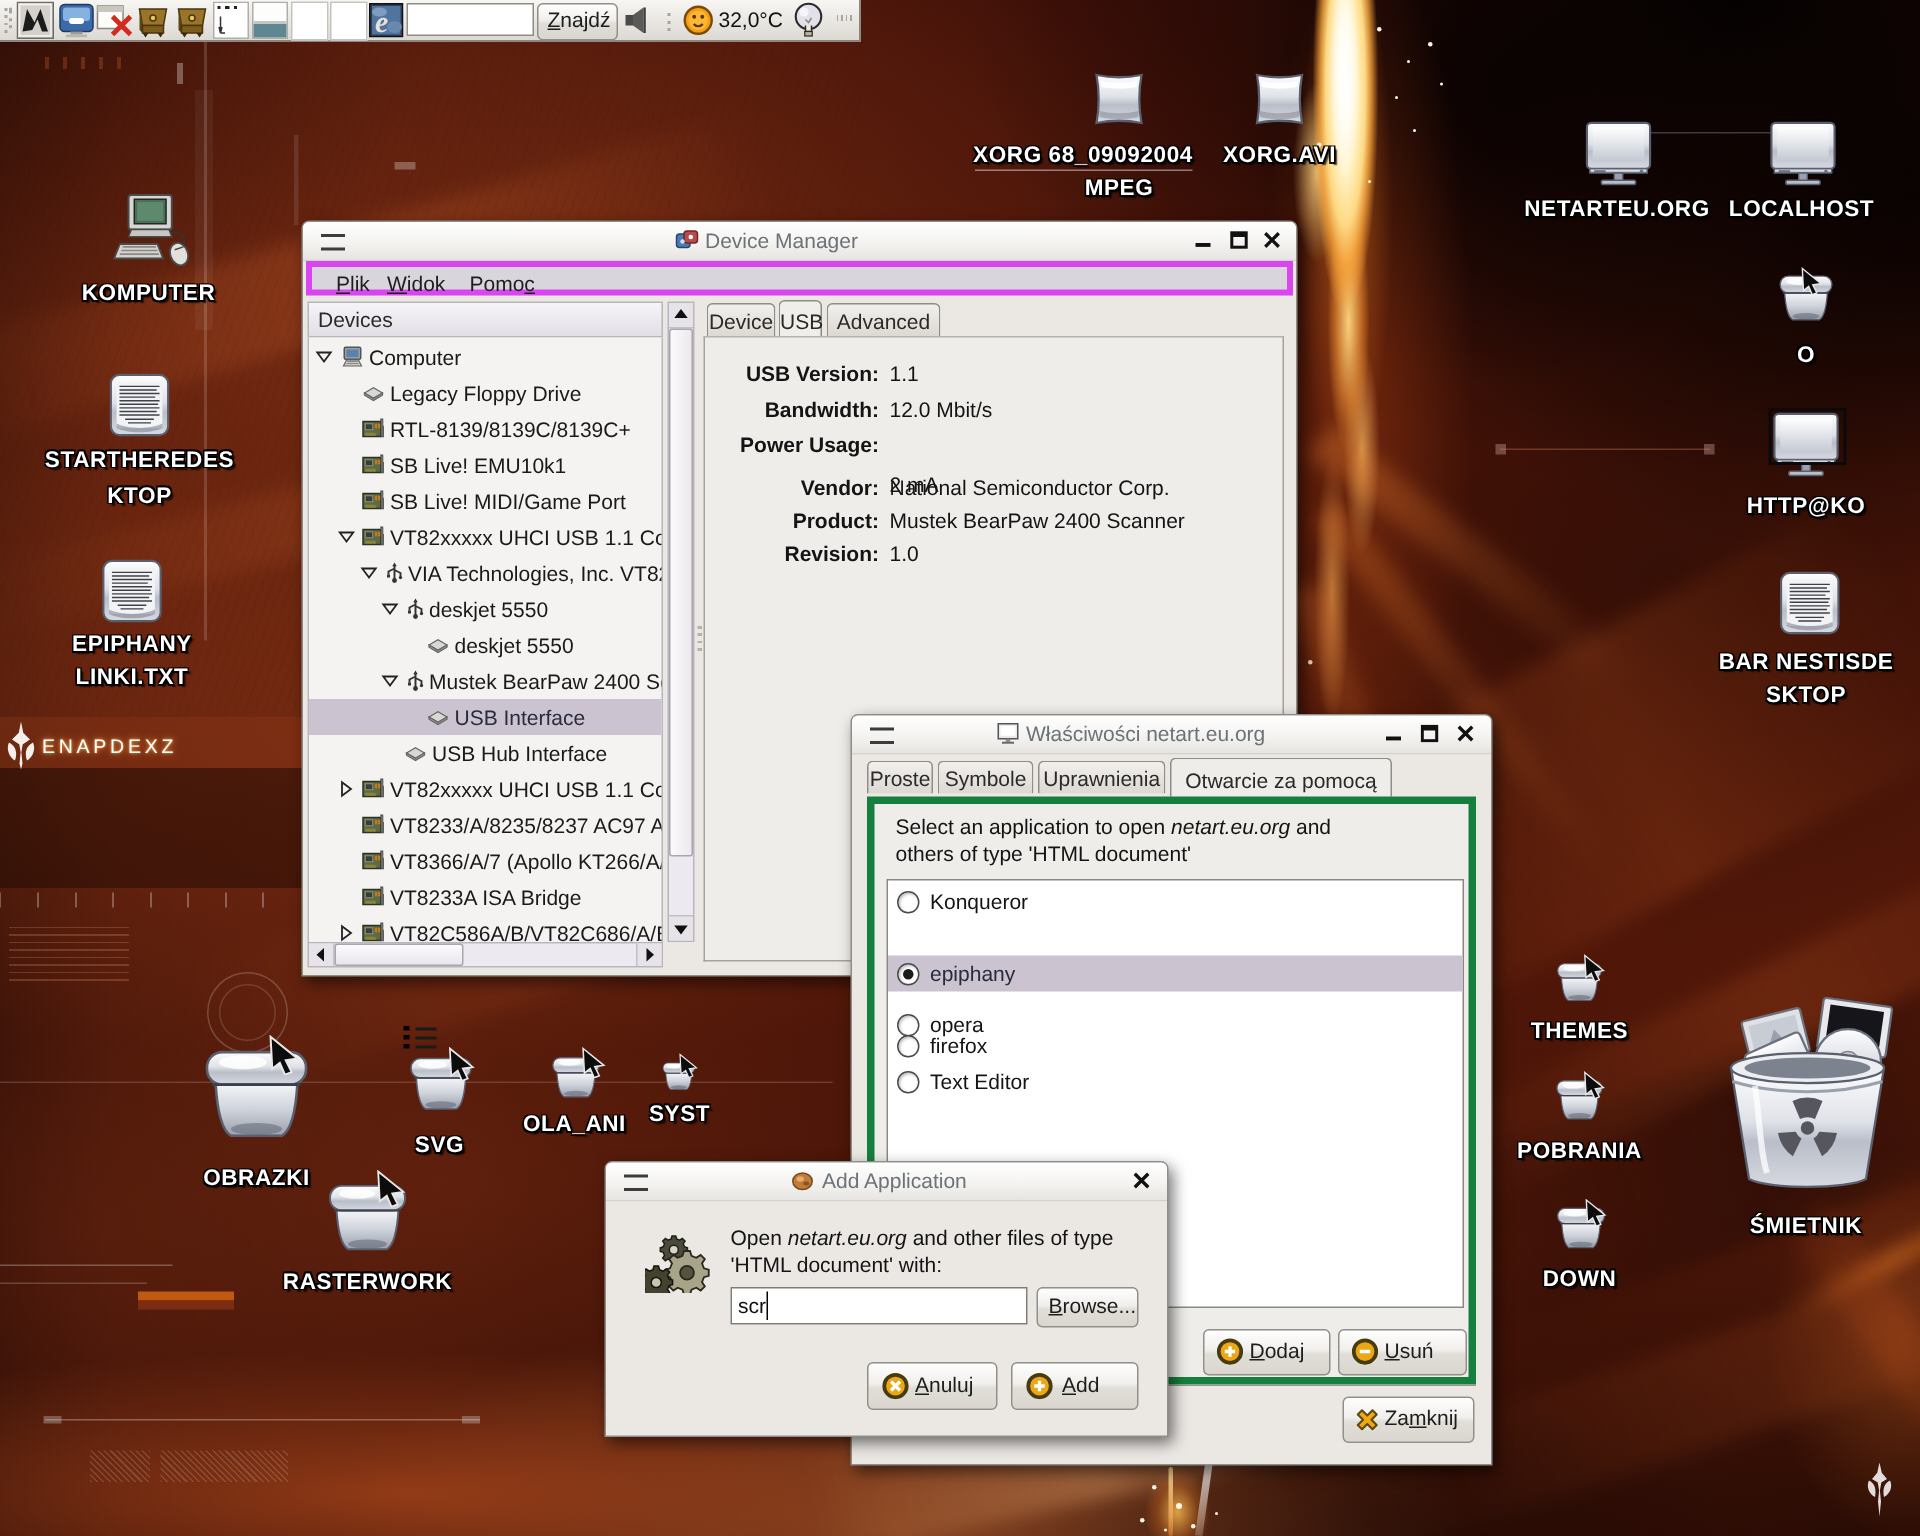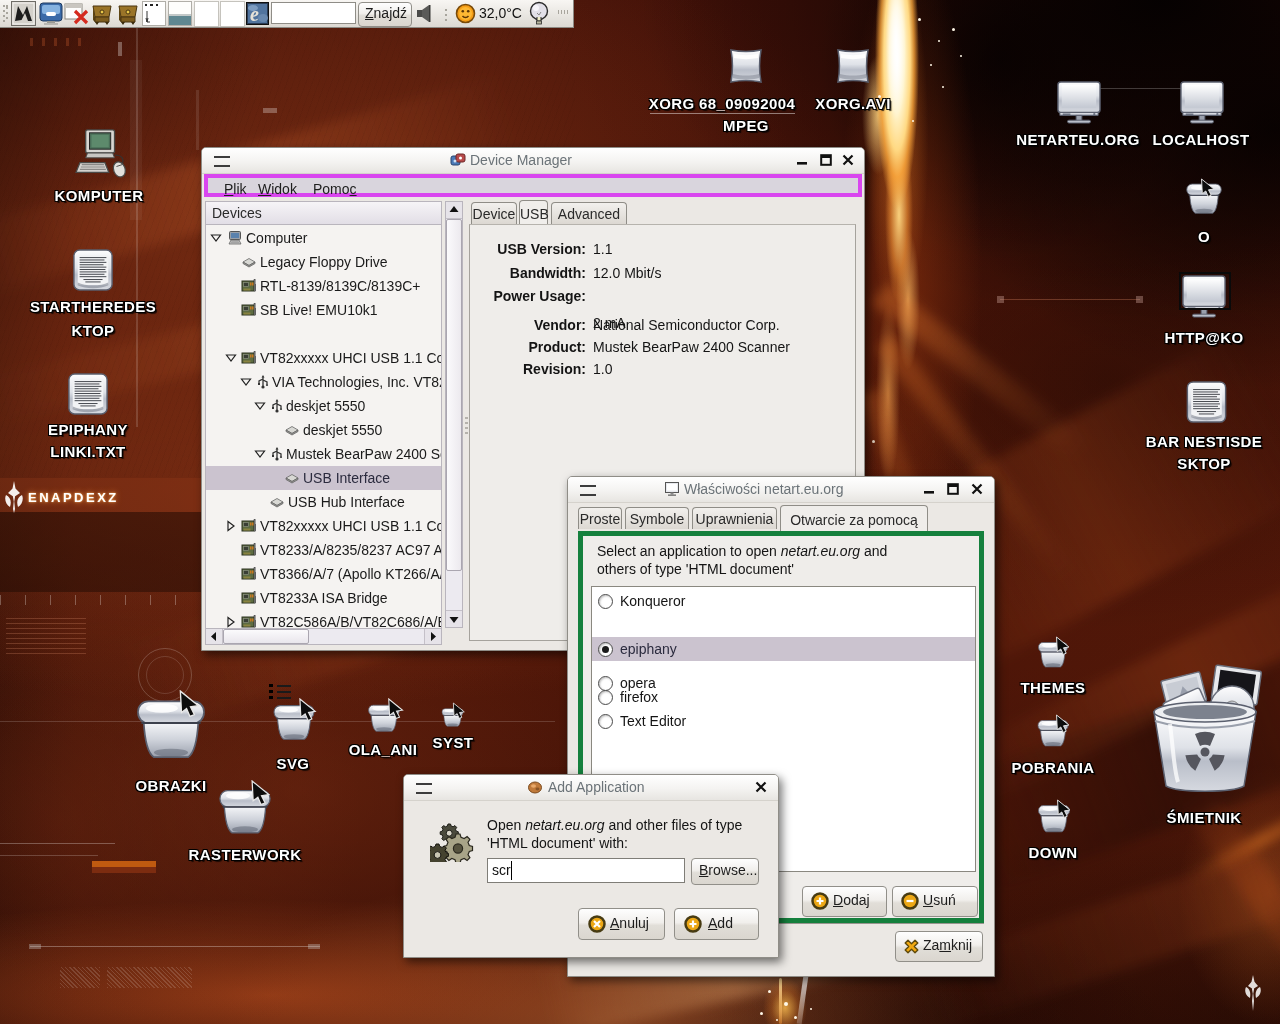--- a/index.html
+++ b/index.html
@@ -229,21 +229,21 @@
 <div class="decor" style="left:92px;top:861px;width:64px;height:6px;background:#c05a10;"></div>
 <div class="decor" style="left:92px;top:867px;width:64px;height:6px;background:#7c2c10;"></div>
 <div class="decor" style="left:30px;top:946px;width:290px;height:1px;background:rgba(255,255,255,.30);"></div>
 <div class="decor" style="left:29px;top:944px;width:12px;height:5px;background:rgba(200,200,200,.35);"></div>
 <div class="decor" style="left:308px;top:944px;width:12px;height:5px;background:rgba(200,200,200,.35);"></div>
 <div class="decor" style="left:60px;top:967px;width:40px;height:21px;background:repeating-linear-gradient(45deg,rgba(255,255,255,.14) 0 1px,transparent 1px 3px);"></div>
 <div class="decor" style="left:107px;top:967px;width:85px;height:21px;background:repeating-linear-gradient(45deg,rgba(255,255,255,.14) 0 1px,transparent 1px 3px);"></div>
 <svg class="decor" style="left:2px;top:481px;width:24px;height:32px;" viewBox="0 0 24 32">
     <path d="M12 0 L14 10 L12 22 L10 10 Z M12 6 L18 12 L12 16 L6 12 Z M4 14 C8 16 10 20 8 26 C4 24 2 18 4 14 Z M20 14 C16 16 14 20 16 26 C20 24 22 18 20 14 Z M12 18 L13 28 L12 32 L11 28 Z" fill="rgba(255,255,255,.92)"></path>
   </svg>
-<div class="decor" style="left:28px;top:490px;font-family:'Liberation Sans',sans-serif;font-size:13px;font-weight:bold;letter-spacing:2.5px;color:#fff;text-shadow:0 0 6px rgba(255,150,60,.95),0 0 2px rgba(255,200,120,.9);">ENAPDEXZ</div>
+<div class="decor" style="left:28px;top:490px;font-family:'Liberation Sans',sans-serif;font-size:13px;font-weight:normal;letter-spacing:2.5px;color:#fff;text-shadow:0 0 6px rgba(255,150,60,.95),0 0 2px rgba(255,200,120,.9);">ENAPDEXZ</div>
 <div class="decor" style="left:755px;top:978px;width:60px;height:46px;background:radial-gradient(22px 30px at 30px 30px, rgba(255,190,80,.8), rgba(255,140,40,.25) 60%, transparent 100%);"></div>
 <div class="decor" style="left:779px;top:978px;width:3px;height:46px;background:linear-gradient(rgba(255,220,150,.9),rgba(255,160,60,.4));border-radius:2px;"></div>
 <div class="decor" style="left:800px;top:976px;width:5px;height:48px;background:linear-gradient(rgba(255,255,255,.75),rgba(255,255,255,.2));transform:rotate(8deg);"></div>
 <div class="spark" style="left:768px;top:990px;width:3px;height:3px;"></div>
 <div class="spark" style="left:784px;top:1002px;width:4px;height:4px;"></div>
 <div class="spark" style="left:760px;top:1012px;width:3px;height:3px;"></div>
 <div class="spark" style="left:794px;top:1016px;width:3px;height:3px;"></div>
 <div class="spark" style="left:810px;top:1008px;width:2px;height:2px;"></div>
 <div class="spark" style="left:776px;top:1019px;width:2px;height:2px;"></div>
 <svg class="decor" style="left:1243px;top:975px;width:20px;height:36px;" viewBox="0 0 20 36">
@@ -493,20 +493,26 @@
         <svg class="tico" style="left:35px;">
           <use href="#t-card"></use>
         </svg>
         <span class="ttxt" style="left:54px;">RTL-8139/8139C/8139C+</span>
       </div>
     <div class="trow" style="top:73px;">
         <svg class="tico" style="left:35px;">
           <use href="#t-card"></use>
         </svg>
         <span class="ttxt" style="left:54px;">SB Live! EMU10k1</span>
+      </div>
+    <div class="trow" style="top:97px;">
+        <svg class="tico" style="left:35px;">
+          <use href="#t-card"></use>
+        </svg>
+        <span class="ttxt" style="left:54px;">SB Live! MIDI/Game Port</span>
       </div>
     <div class="trow" style="top:121px;">
         <svg class="tarr" style="left:19px;">
           <path d="M1.5 3 L10.5 3 L6 9 Z" fill="none" stroke="#222" stroke-width="1.2"></path>
         </svg>
         <svg class="tico" style="left:35px;">
           <use href="#t-card"></use>
         </svg>
         <span class="ttxt" style="left:54px;">VT82xxxxx UHCI USB 1.1 Contr</span>
       </div>

